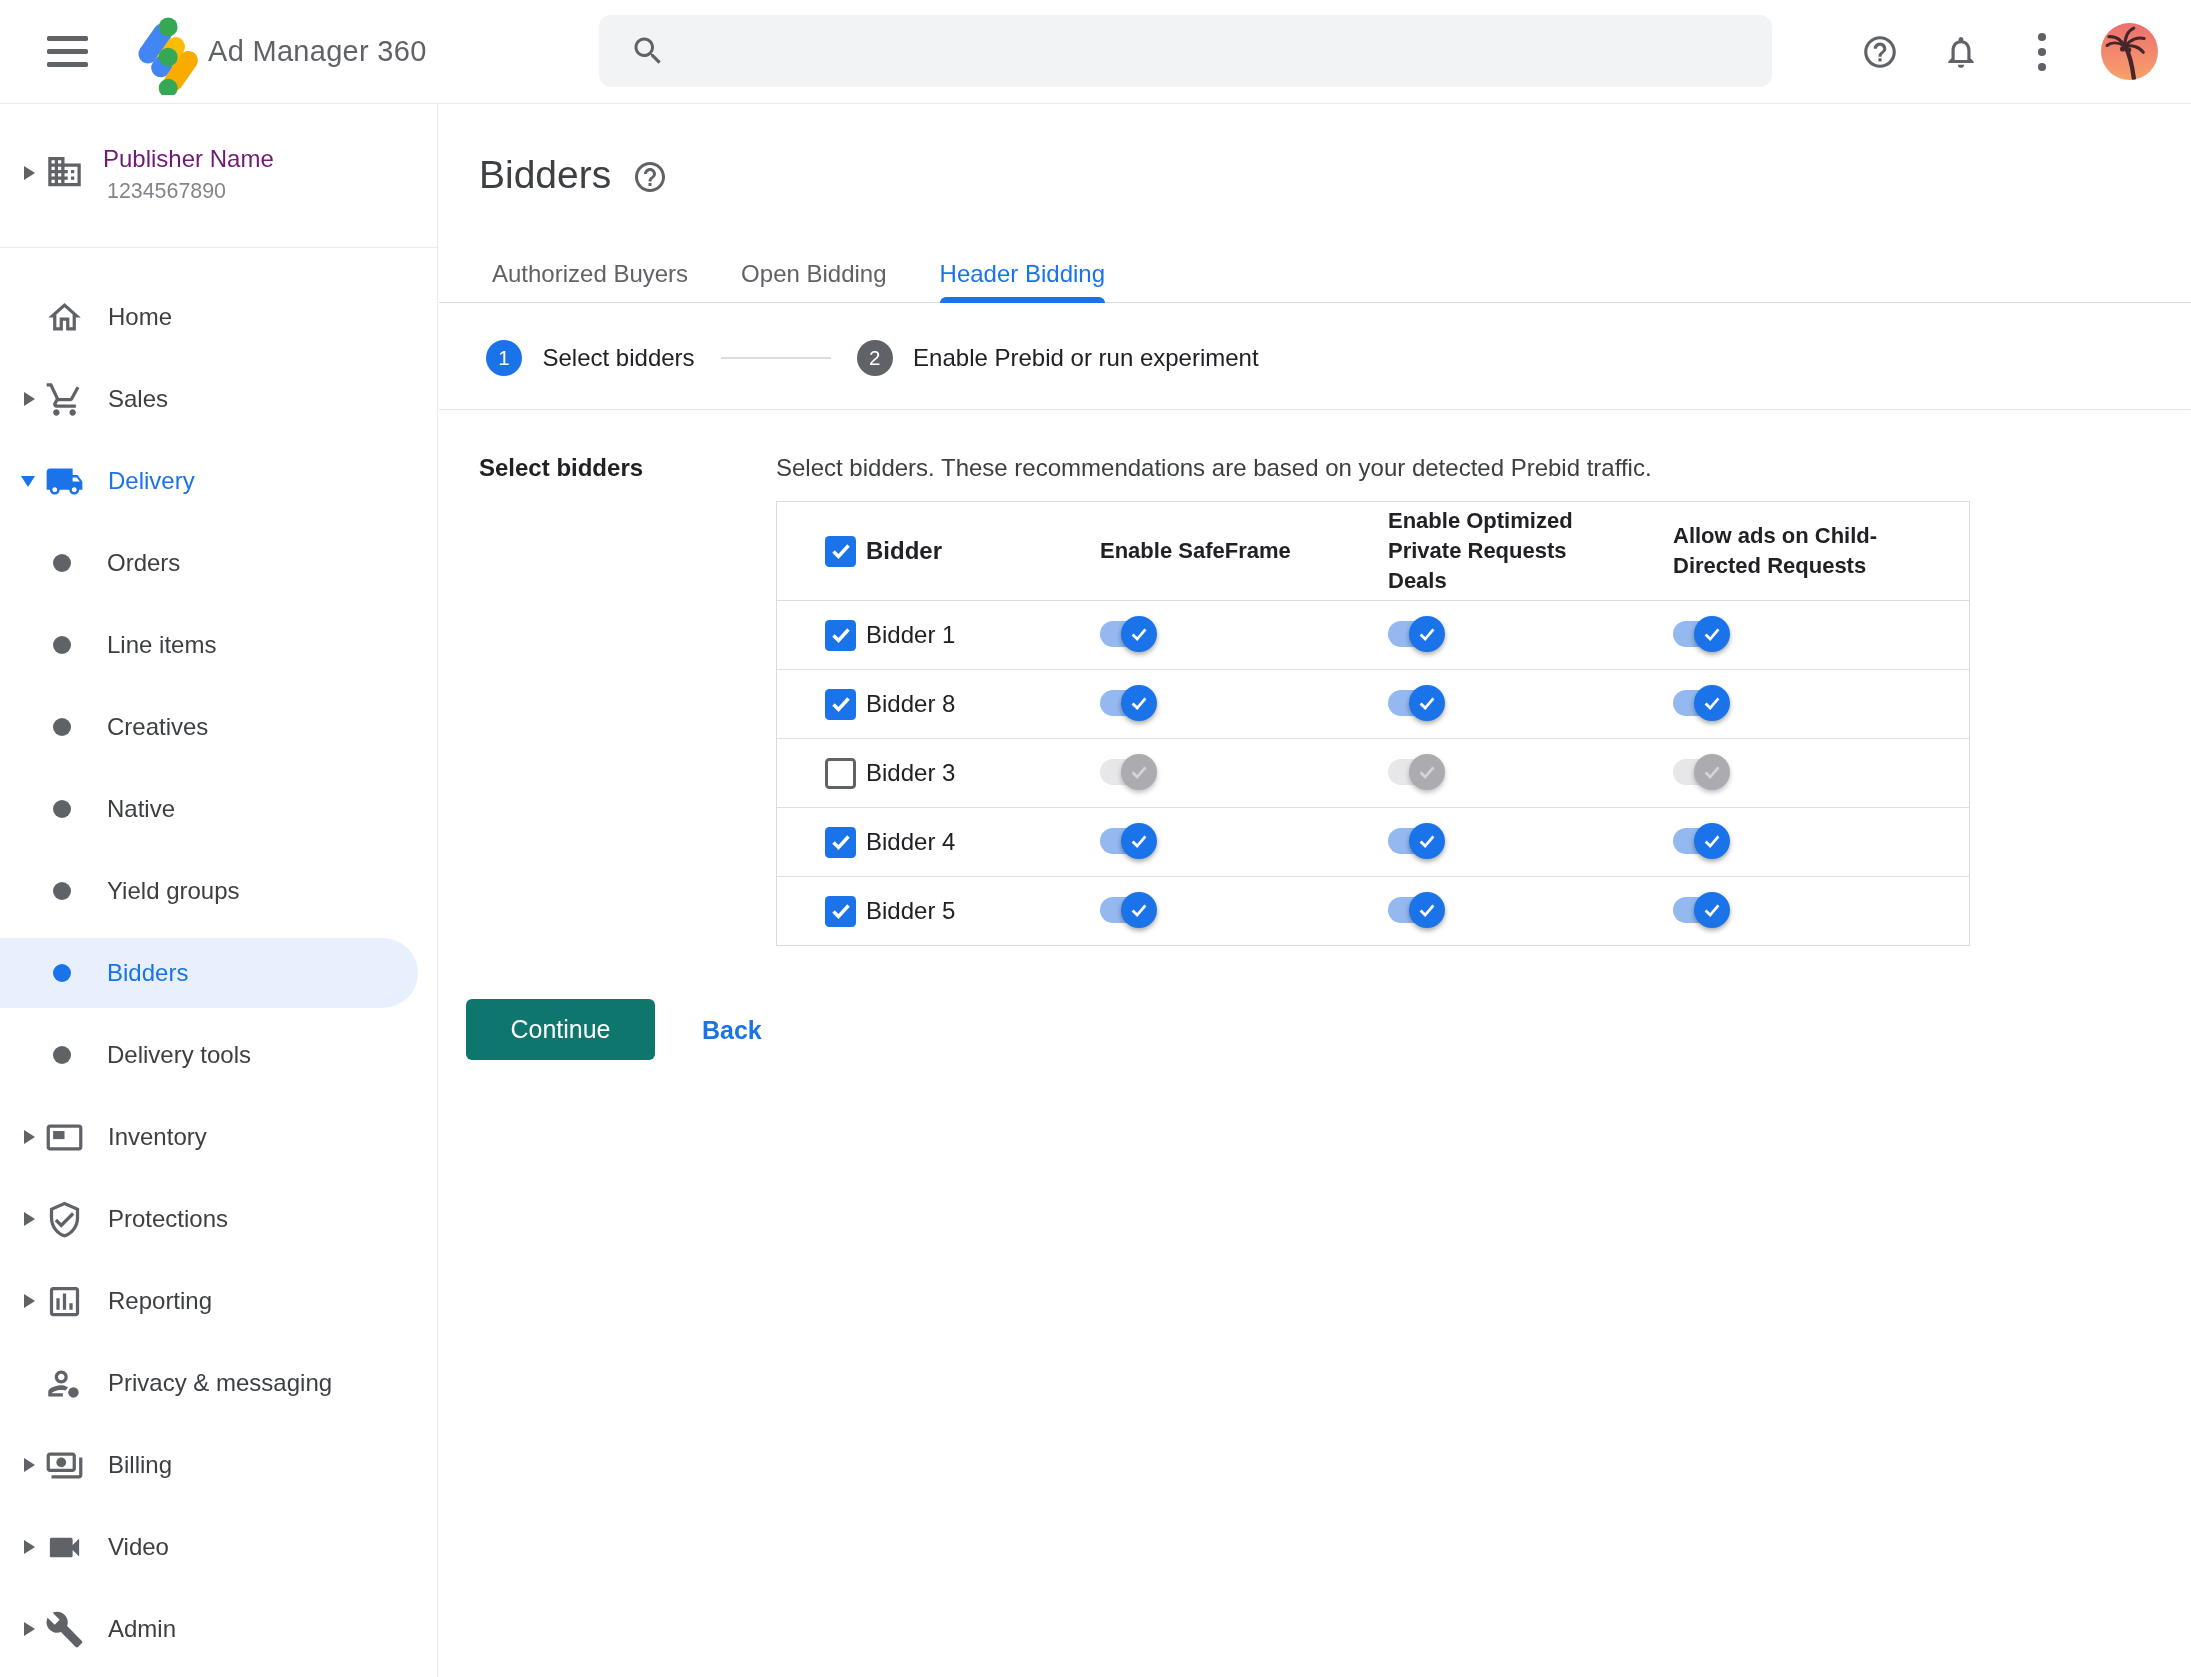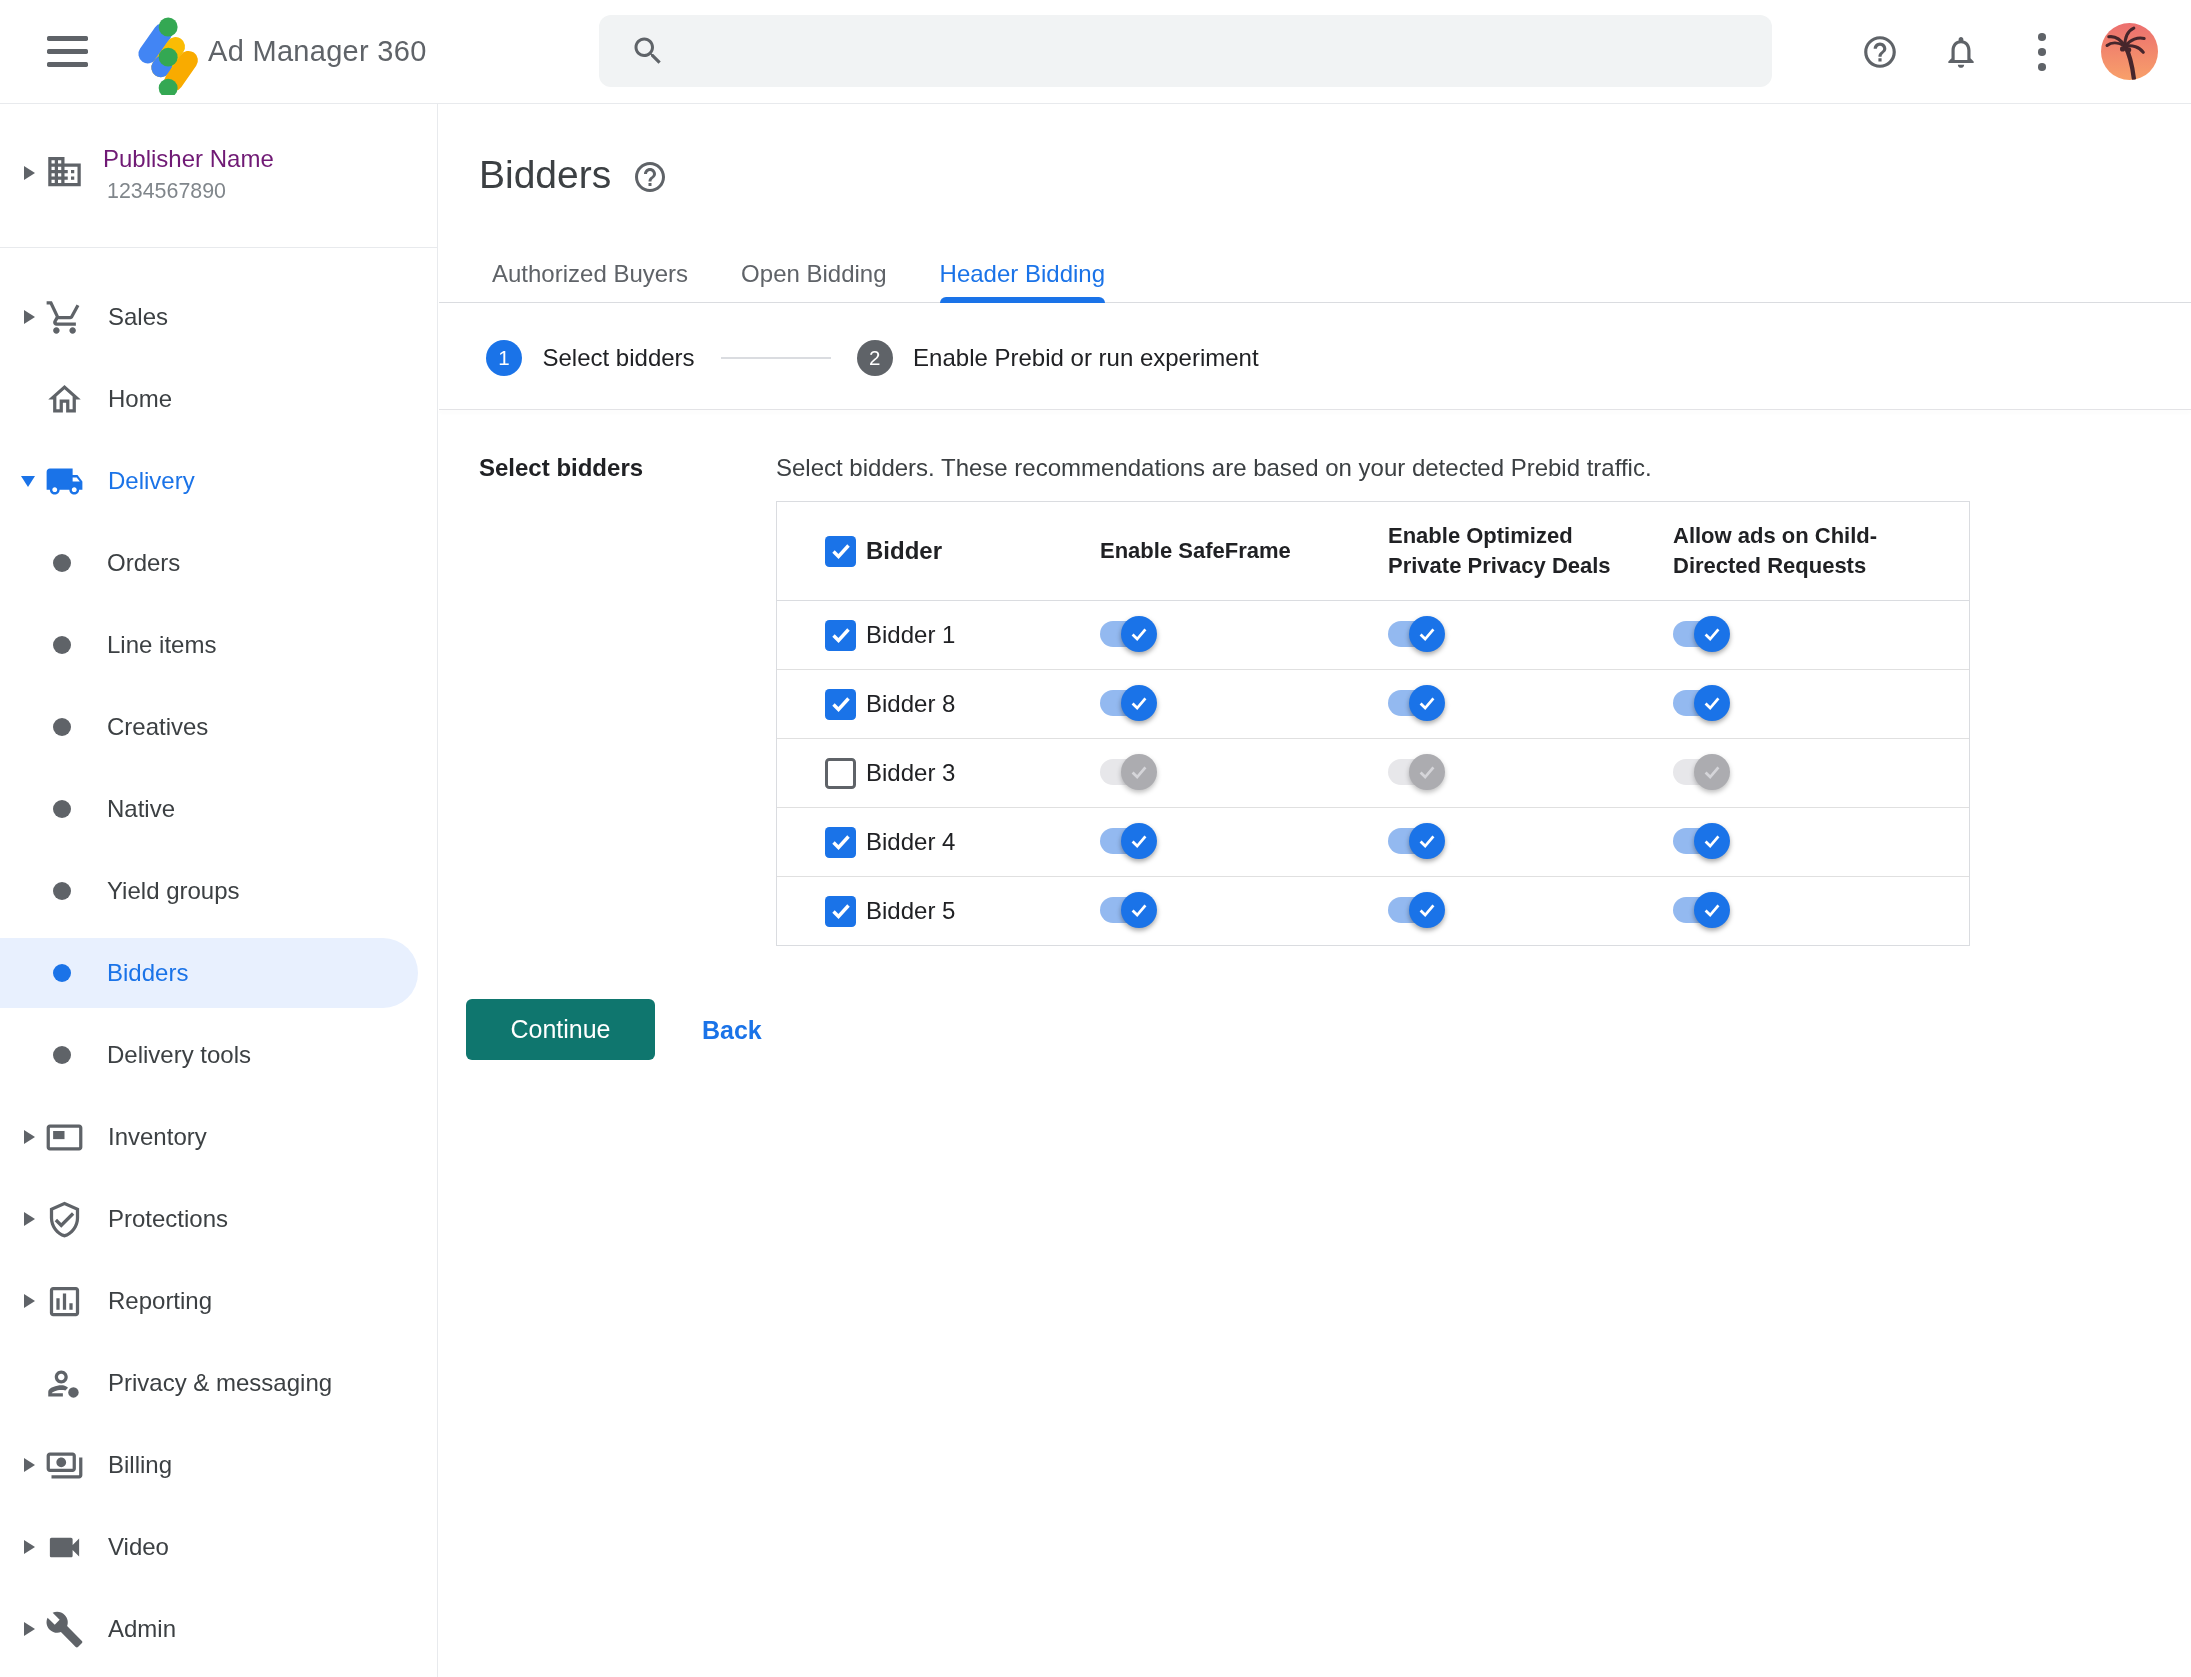--- a/index.html
+++ b/index.html
@@ -186,32 +186,32 @@
       <svg class="pub-icon" viewBox="0 0 24 24">
           <path d="M12 7V3H2v18h20V7H12zM6 19H4v-2h2v2zm0-4H4v-2h2v2zm0-4H4V9h2v2zm0-4H4V5h2v2zm4 12H8v-2h2v2zm0-4H8v-2h2v2zm0-4H8V9h2v2zm0-4H8V5h2v2zm10 12h-8v-2h2v-2h-2v-2h2v-2h-2V9h8v10zm-2-8h-2v2h2v-2zm0 4h-2v2h2v-2z"></path>
         </svg>
       <div class="pub-name">Publisher Name</div>
       <div class="pub-id">1234567890</div>
     </div>
 
     <div class="nav">
 
       <div class="nav-item">
+        <span class="nav-icon"><svg viewBox="0 0 24 24">
+              <path d="M12 5.69l5 4.5V18h-2v-6H9v6H7v-7.81l5-4.5M12 3L2 12h3v8h6v-6h2v6h6v-8h3L12 3z"></path>
+            </svg></span>
+        <span class="nav-label">Home</span>
+      </div>
+
+      <div class="nav-item">
         <span class="arr"></span>
         <span class="nav-icon"><svg viewBox="0 0 24 24">
               <path d="M7 18c-1.1 0-1.99.9-1.99 2S5.9 22 7 22s2-.9 2-2-.9-2-2-2zm10 0c-1.1 0-1.99.9-1.99 2s.89 2 1.99 2 2-.9 2-2-.9-2-2-2zm-9.83-3.25l.03-.12.9-1.63h7.45c.75 0 1.41-.41 1.75-1.03l3.86-7.01L19.42 4l-1.1 2-2.76 5H8.53l-.13-.27L6.16 6l-.95-2-.94-2H1v2h2l3.6 7.59-1.35 2.45c-.16.28-.25.61-.25.96 0 1.1.9 2 2 2h12v-2H7.42c-.13 0-.25-.11-.25-.25z"></path>
             </svg></span>
         <span class="nav-label">Sales</span>
-      </div>
-
-      <div class="nav-item">
-        <span class="nav-icon"><svg viewBox="0 0 24 24">
-              <path d="M12 5.69l5 4.5V18h-2v-6H9v6H7v-7.81l5-4.5M12 3L2 12h3v8h6v-6h2v6h6v-8h3L12 3z"></path>
-            </svg></span>
-        <span class="nav-label">Home</span>
       </div>
 
       <div class="nav-item blue">
         <span class="arr-down"></span>
         <span class="nav-icon"><svg viewBox="0 0 24 24">
               <path d="M20 8h-3V4H3c-1.1 0-2 .9-2 2v11h2c0 1.66 1.34 3 3 3s3-1.34 3-3h6c0 1.66 1.34 3 3 3s3-1.34 3-3h2v-5l-3-4zM6 18.5c-.83 0-1.5-.67-1.5-1.5s.67-1.5 1.5-1.5 1.5.67 1.5 1.5-.67 1.5-1.5 1.5zm13.5-9l1.96 2.5H17V9.5h2.5zm-1.5 9c-.83 0-1.5-.67-1.5-1.5s.67-1.5 1.5-1.5 1.5.67 1.5 1.5-.67 1.5-1.5 1.5z"></path>
             </svg></span>
         <span class="nav-label">Delivery</span>
       </div>
 
@@ -334,21 +334,21 @@
         <div class="col1">
           <span class="checkbox">
               <svg viewBox="0 0 24 24">
                 <polyline points="4.5 12.5 9.5 17.5 19.5 6.5"></polyline>
               </svg>
             </span>
           <span class="rowlabel hcell">Bidder</span>
         </div>
         <div class="col2"><span class="hcell c-head">Enable SafeFrame</span></div>
         <div class="col3">
-            <div class="hcell c-head">Enable Optimized Private Privacy Deals</div>
+            <div class="hcell c-head">Enable Optimized Private Requests Deals</div>
           </div>
         <div class="col4">
             <div class="hcell c-head">Allow ads on Child-Directed Requests</div>
           </div>
       </div>
 
       <div class="trow">
         <div class="col1">
           <span class="checkbox">
               <svg viewBox="0 0 24 24">

